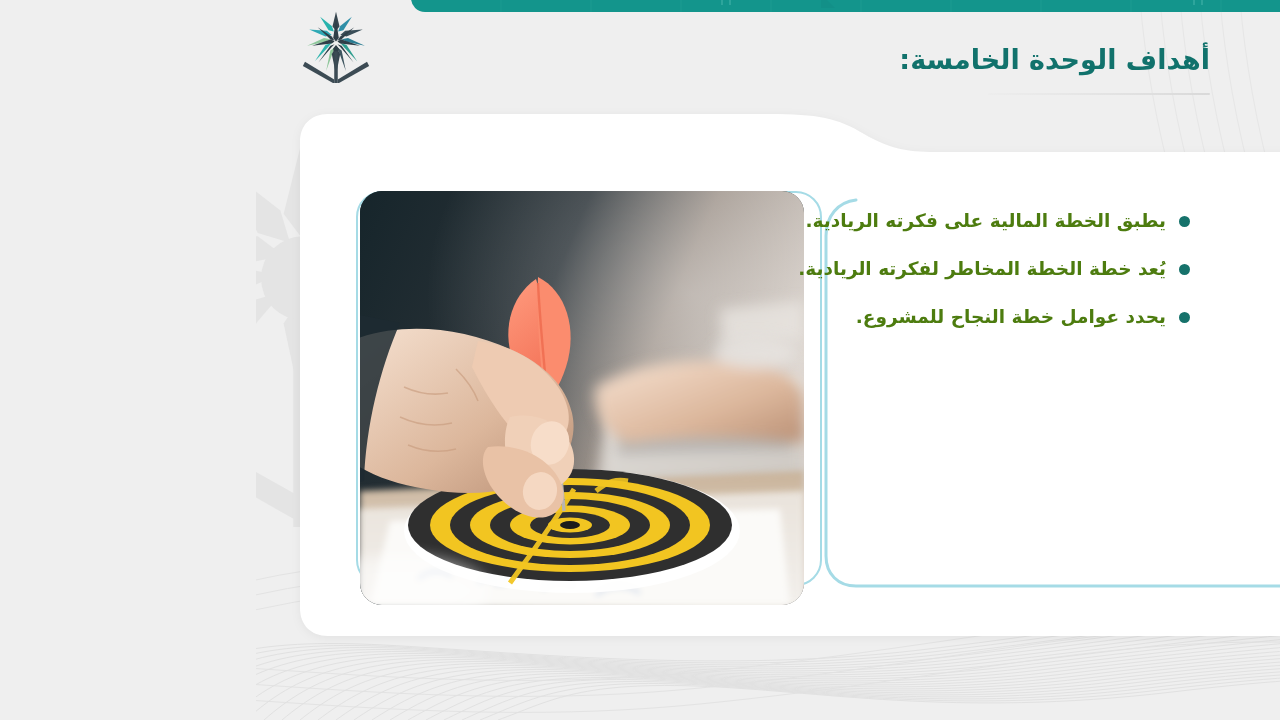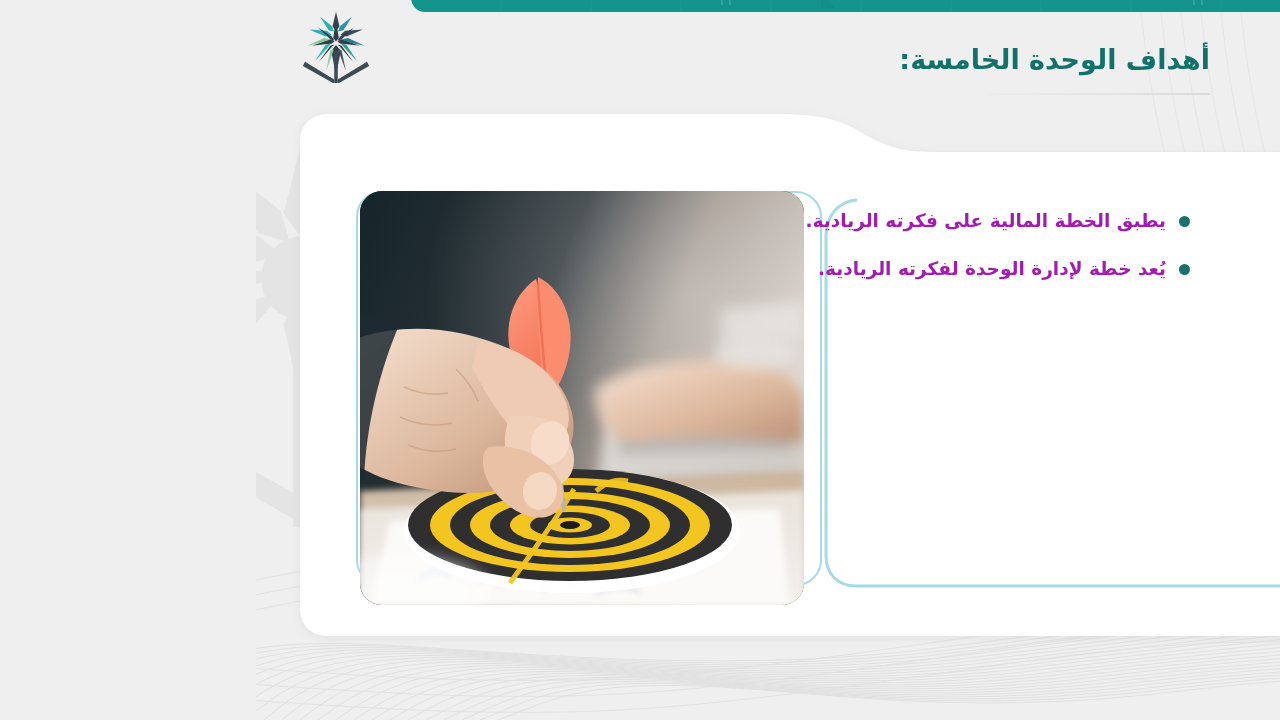--- a/index.html
+++ b/index.html
@@ -168,21 +168,21 @@
     height: 11px;
     border-radius: 50%;
     background: #16726b;
     margin-top: 8px;
     margin-left: 13px;
   }
   .bullet-text {
     flex: 1 1 auto;
     font-size: 18.5px;
     font-weight: bold;
-    color: #a21caf;
+    color: #4d7c0f;
     line-height: 1.45;
     direction: rtl;
     text-align: right;
     white-space: nowrap;
   }
 </style>
 </head>
 <body>
 
 <div class="slide">
@@ -489,19 +489,23 @@
   <div class="bullets">
 
     <div class="bullet-row">
       <span class="bullet-dot"></span>
       <span class="bullet-text">يطبق الخطة المالية على فكرته الريادية.</span>
     </div>
 
 
     <div class="bullet-row">
       <span class="bullet-dot"></span>
-      <span class="bullet-text">يُعد خطة لإدارة الوحدة لفكرته الريادية.</span>
+      <span class="bullet-text">يُعد خطة الخطة المخاطر لفكرته الريادية.</span>
     </div>
 
+    <div class="bullet-row">
+      <span class="bullet-dot"></span>
+      <span class="bullet-text">يحدد عوامل خطة النجاح للمشروع.</span>
+    </div>
 
   </div>
 
 </div>
 
 </body></html>

